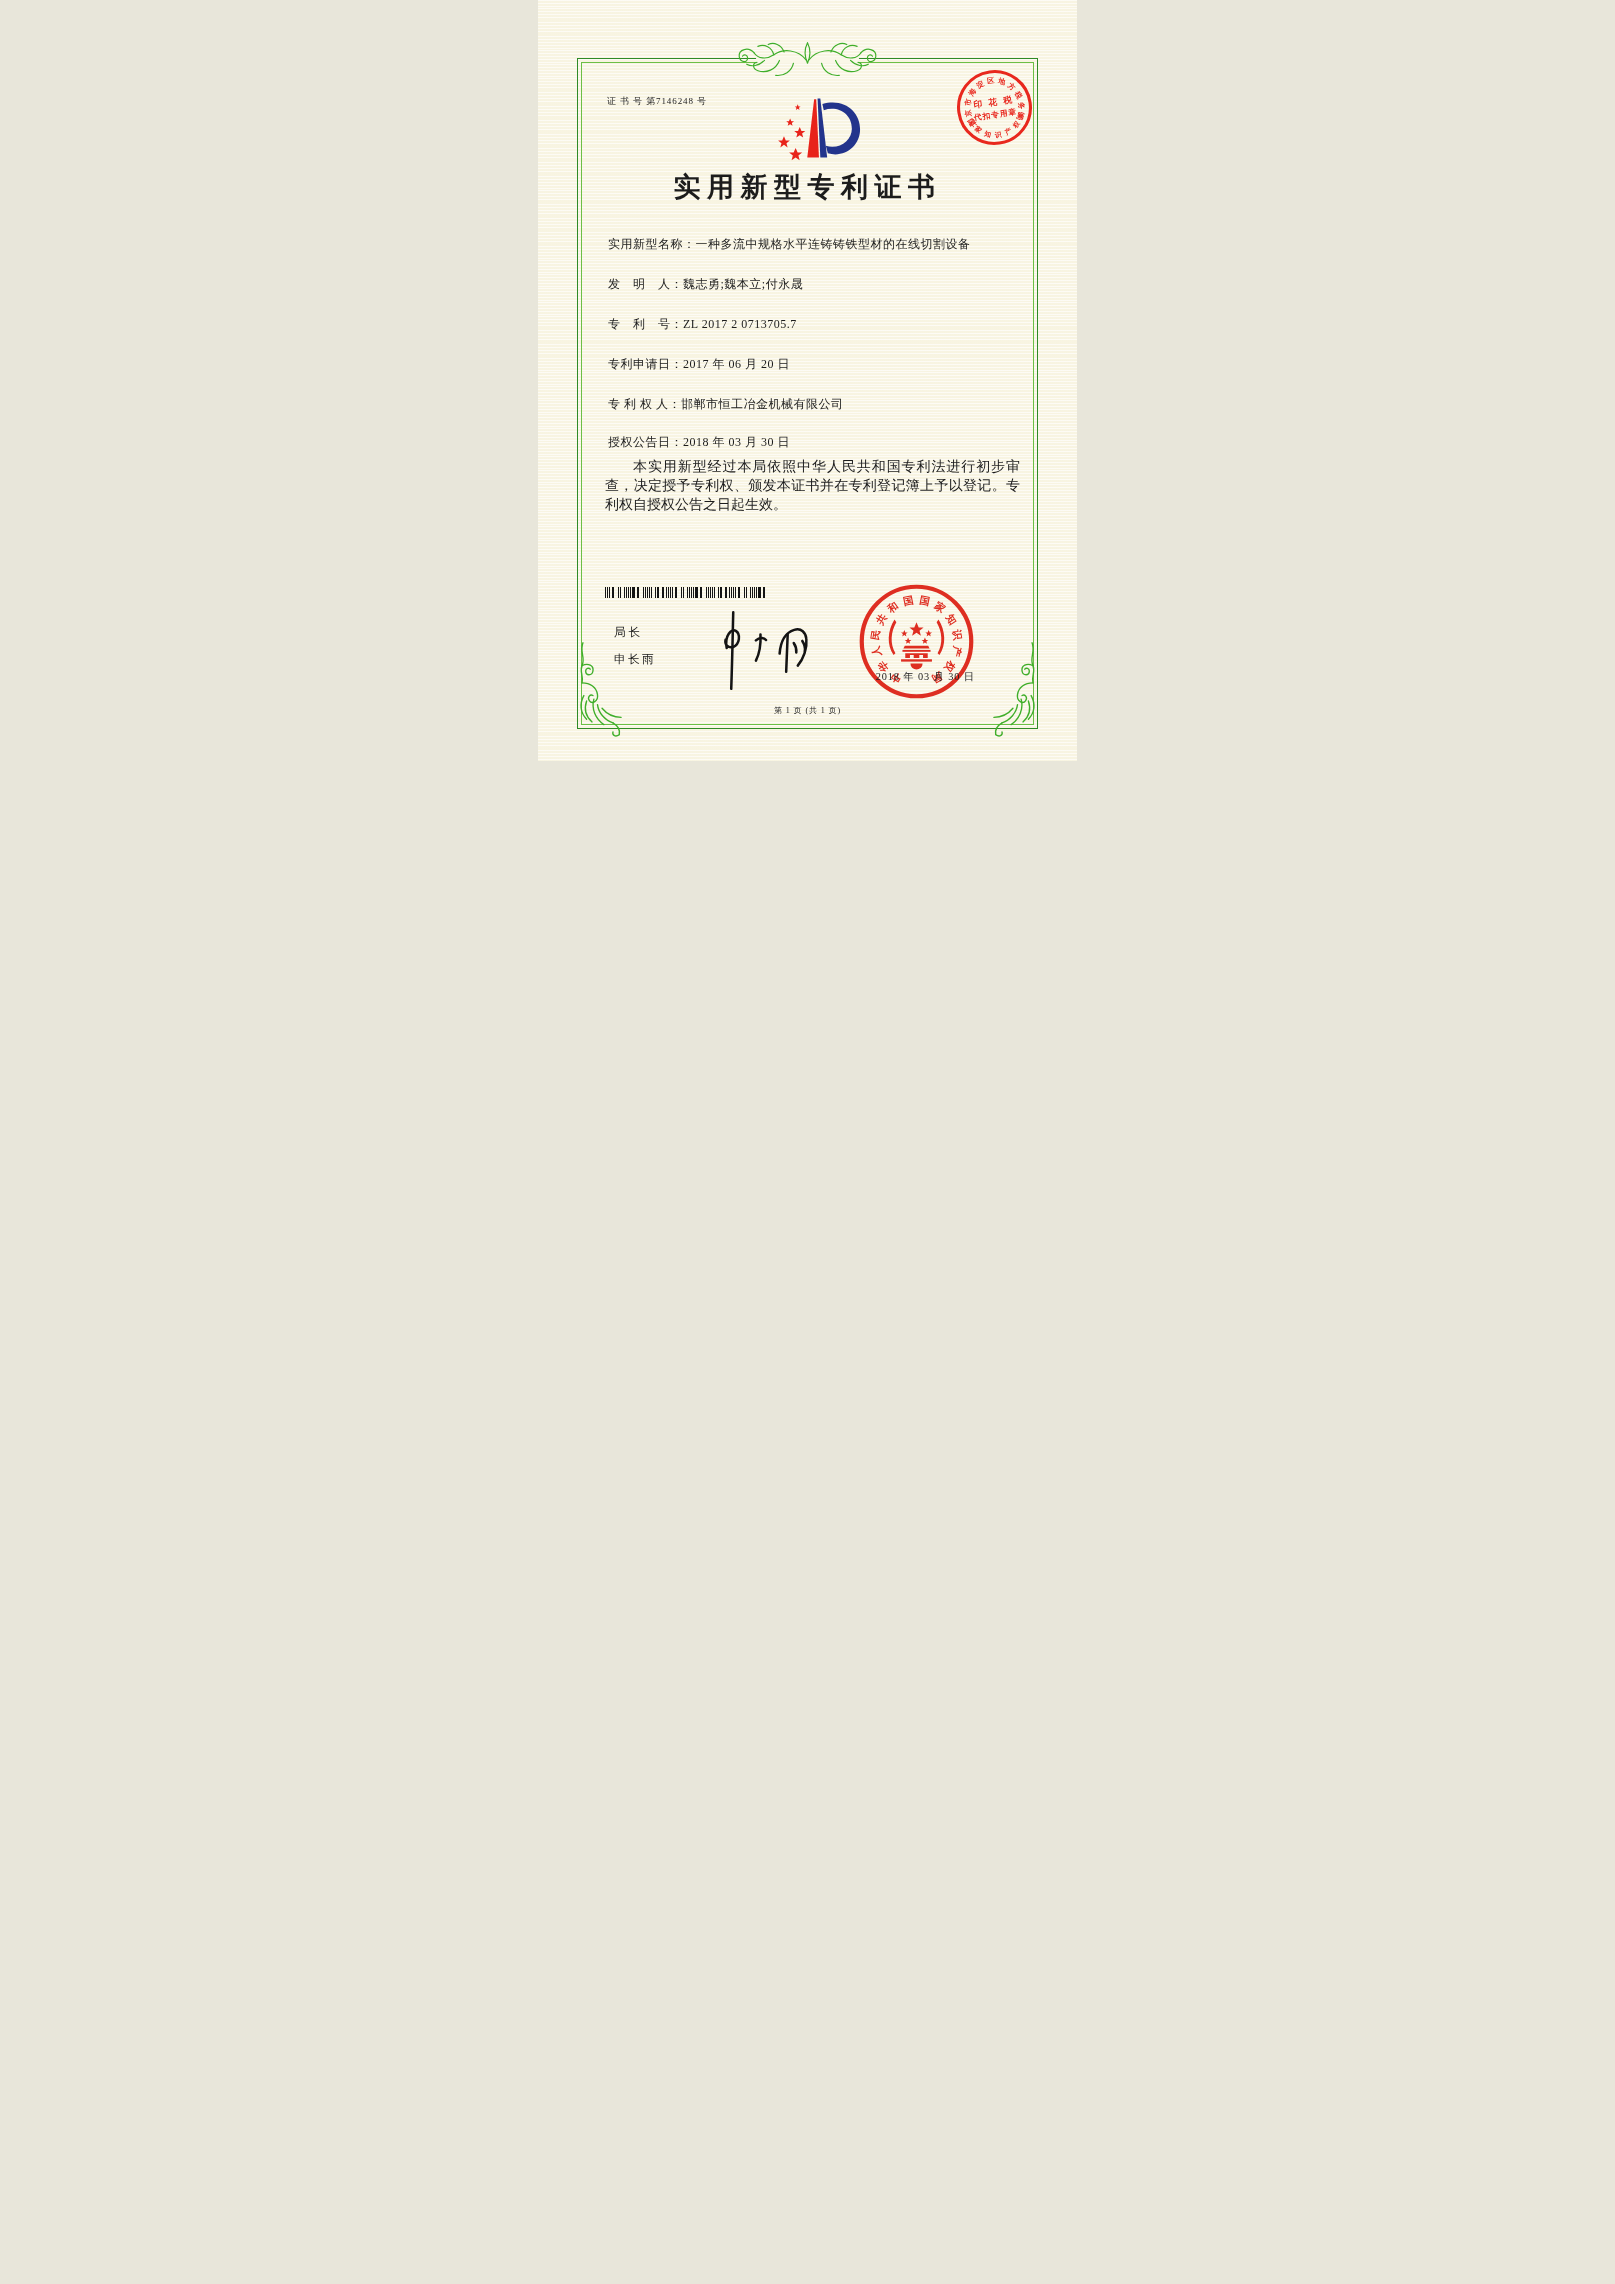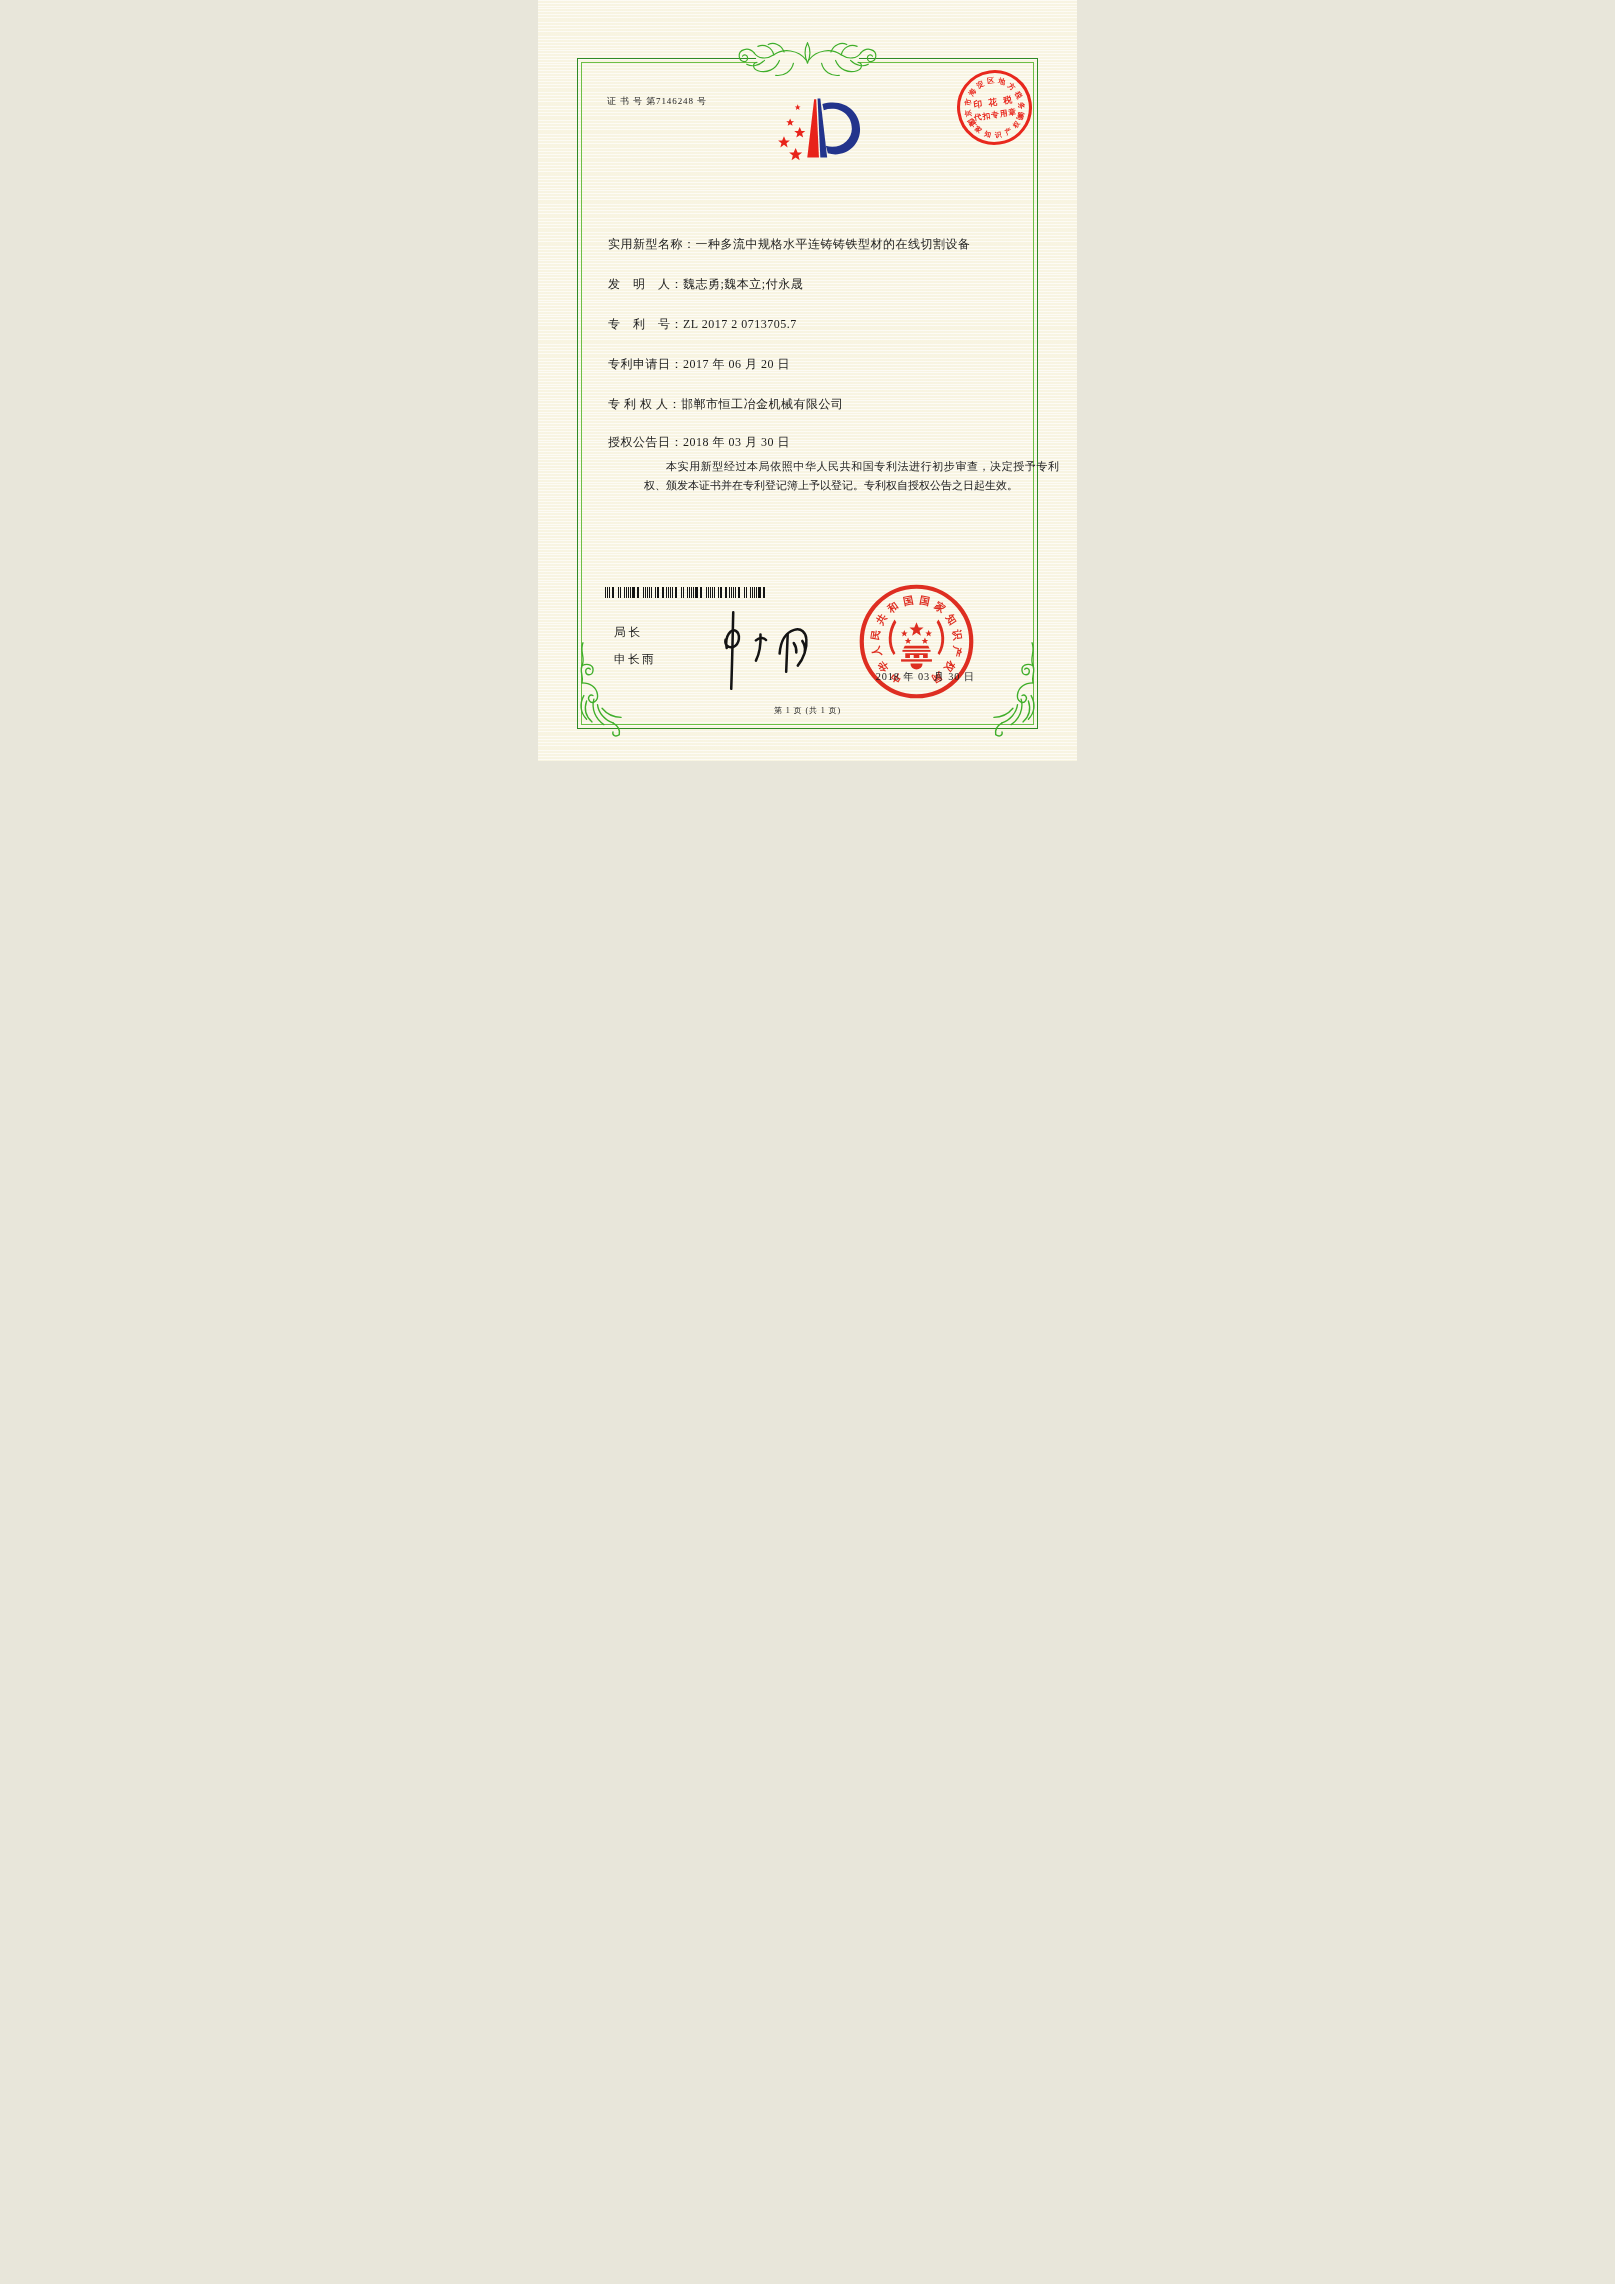--- a/index.html
+++ b/index.html
@@ -17,21 +17,21 @@
     border:1.9px solid #2f8b27;z-index:1;}
   .border-inner{position:absolute;inset:2.8px;border:0.9px solid #6cbf45;}
   .cert-no{position:absolute;left:69px;top:95px;font-size:9px;letter-spacing:0.9px;z-index:3;font-family:Liberation Serif, serif;}
   .logo{position:absolute;left:235px;top:93px;width:96px;height:70px;z-index:3;}
   .title{position:absolute;left:0;right:0;top:169px;text-align:center;
     font-size:27px;font-weight:bold;letter-spacing:6.5px;z-index:3;white-space:nowrap;}
   .fline{position:absolute;left:70px;font-size:12px;letter-spacing:0.5px;z-index:3;white-space:nowrap;}
   .f-name{top:236px;} .f-inv{top:276px;} .f-pno{top:316px;}
   .f-fil{top:356px;} .f-pat{top:396px;} .f-grant{top:434px;}
   .bodytext{position:absolute;left:67px;top:457px;width:415px;z-index:3;
-    font-size:11px;line-height:19px;text-align:justify;margin-left:39px;}
+    font-size:14px;line-height:19px;text-align:justify;}
   .bodytext p{margin:0;text-indent:2em;}
   .barcode{position:absolute;left:67px;top:587px;width:164px;height:11.2px;z-index:3;
     background-image:
       repeating-linear-gradient(90deg,
         #151515 0px,#151515 0.9px, transparent 0.9px, transparent 1.9px,
         #151515 1.9px,#151515 3.3px, transparent 3.3px, transparent 4.2px,
         #151515 4.2px,#151515 4.7px, transparent 4.7px, transparent 6.5px,
         #151515 6.5px,#151515 7.5px, transparent 7.5px, transparent 8px,
         #151515 8px,#151515 9px, transparent 9px, transparent 10.7px,
         #151515 10.7px,#151515 11.2px, transparent 11.2px, transparent 12.6px);}
@@ -153,20 +153,21 @@
       <text class="tb" transform="rotate(22,75,75)" x="75" y="133">知</text>
       <text class="tb" transform="rotate(0,75,75)" x="75" y="133">识</text>
       <text class="tb" transform="rotate(-22,75,75)" x="75" y="133">产</text>
       <text class="tb" transform="rotate(-44,75,75)" x="75" y="133">权</text>
       <text class="tb" transform="rotate(-66,75,75)" x="75" y="133">局</text>
     </g>
     <text class="tc" x="75" y="70" font-size="17" letter-spacing="4">印 花 税</text>
     <text class="tc" x="75" y="94" font-size="15" letter-spacing="2">代扣专用章</text>
   </svg>
 
+  <div class="title">实用新型专利证书</div>
 
   <div class="fline f-name">实用新型名称：一种多流中规格水平连铸铸铁型材的在线切割设备</div>
   <div class="fline f-inv">发　明　人：魏志勇;魏本立;付永晟</div>
   <div class="fline f-pno">专　利　号：ZL 2017 2 0713705.7</div>
   <div class="fline f-fil">专利申请日：2017 年 06 月 20 日</div>
   <div class="fline f-pat">专 利 权 人：邯郸市恒工冶金机械有限公司</div>
   <div class="fline f-grant">授权公告日：2018 年 03 月 30 日</div>
 
   <div class="bodytext">
     <p>本实用新型经过本局依照中华人民共和国专利法进行初步审查，决定授予专利权、颁发本证书并在专利登记簿上予以登记。专利权自授权公告之日起生效。</p>

